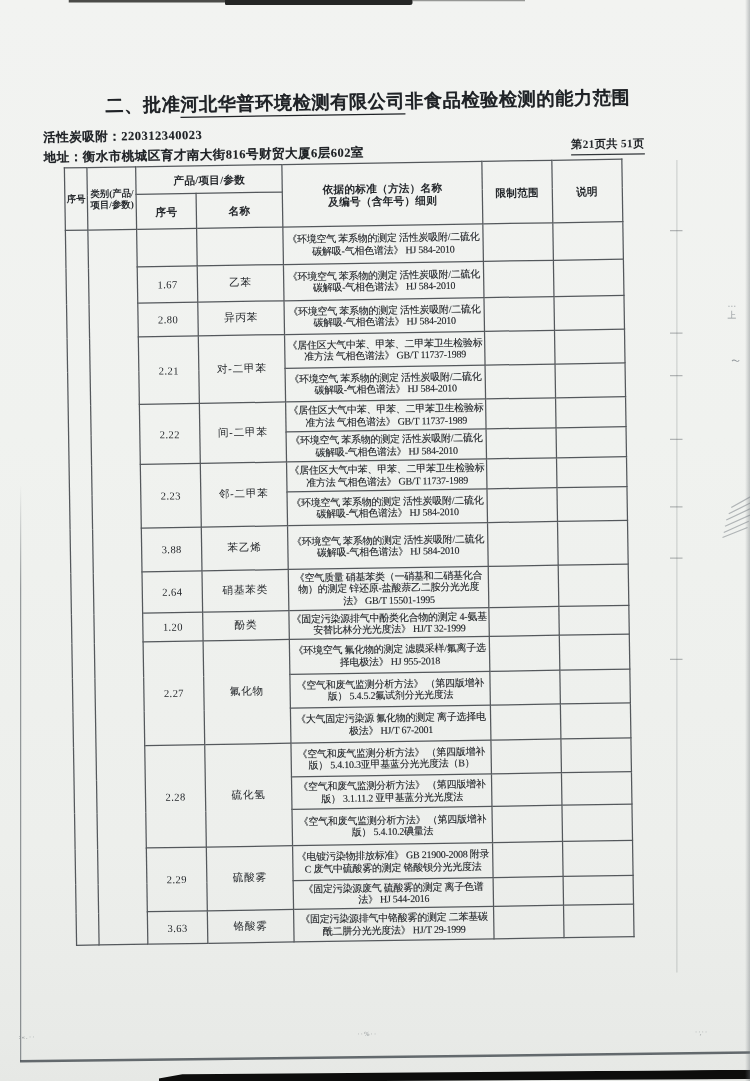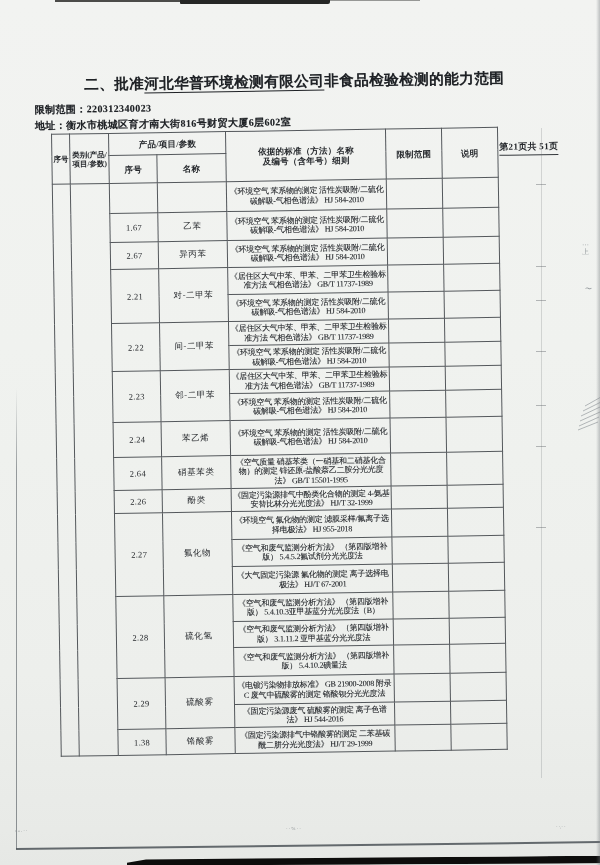--- a/index.html
+++ b/index.html
@@ -19,22 +19,22 @@
     text-shadow:0.2px 0.2px 0.4px rgba(25,28,32,0.45);
   }
   .title .uline{border-bottom:1.3px solid #1f2226;padding-bottom:0.5px;}
   .meta{
     position:absolute;left:40px;font-size:10px;font-weight:bold;color:#1f2226;
     letter-spacing:0.4px;text-shadow:0.2px 0.2px 0.3px rgba(25,28,32,0.4);
   }
   .meta.cert{top:99px;}
   .meta.addr{top:115px;}
   .pageinfo{
-    position:absolute;top:112px;left:504px;font-size:9px;font-weight:bold;color:#23262a;
-    border-bottom:1px solid #33373b;padding-bottom:1px;letter-spacing:0.3px;margin-top:32px;
+    position:absolute;top:112px;left:462px;font-size:9px;font-weight:bold;color:#23262a;
+    border-bottom:1px solid #33373b;padding-bottom:1px;letter-spacing:0.3px;
   }
 
   table.cap{
     position:absolute;left:56px;top:130px;width:447px;
     border-collapse:collapse;table-layout:fixed;
     background:transparent;
   }
   table.cap td{
     border:1px solid #54585c;padding:0 1px;text-align:center;vertical-align:middle;
     color:#26292d;overflow:hidden;
@@ -74,21 +74,21 @@
   .speck{position:absolute;color:#62686d;font-size:5px;line-height:5px;opacity:.7;letter-spacing:1px;}
   .title-star{position:absolute;left:491px;top:76px;font-size:11px;color:#45494d;opacity:.8;}
 </style>
 </head>
 <body>
 
 <div class="content">
 
   <div class="title"><span>二、批准</span><span class="uline">河北华普环境检测有限公司</span><span>非食品检验检测的能力范围</span></div>
 
-  <div class="meta cert"><span>限制范围：</span><span>220312340023</span></div>
+  <div class="meta cert"><span>活性炭吸附：</span><span>220312340023</span></div>
 
   <div class="meta addr"><span>地址：</span><span>衡水市桃城区育才南大街816号财贸大厦6层602室</span></div>
 
   <div class="pageinfo">第21页共 51页</div>
 
   <table class="cap">
     <colgroup>
       <col style="width:18px">
         <col style="width:39px">
         <col style="width:47px">
@@ -127,21 +127,21 @@
 
     <tr style="height:29px">
       <td class="seqv">1.67</td>
       <td class="namev">乙苯</td>
       <td class="method">《环境空气 苯系物的测定 活性炭吸附/二硫化碳解吸-气相色谱法》 HJ 584-2010</td>
       <td></td>
       <td></td>
     </tr>
 
     <tr style="height:27px">
-      <td class="seqv">2.67</td>
+      <td class="seqv">2.80</td>
       <td class="namev">异丙苯</td>
       <td class="method">《环境空气 苯系物的测定 活性炭吸附/二硫化碳解吸-气相色谱法》 HJ 584-2010</td>
       <td></td>
       <td></td>
     </tr>
 
     <tr style="height:27px">
       <td class="seqv" rowspan="2">2.21</td>
       <td class="namev" rowspan="2">对-二甲苯</td>
       <td class="method">《居住区大气中苯、甲苯、二甲苯卫生检验标准方法 气相色谱法》 GB/T 11737-1989</td>
@@ -174,37 +174,37 @@
       <td></td>
       <td></td>
     </tr>
     <tr style="height:27px">
       <td class="method">《环境空气 苯系物的测定 活性炭吸附/二硫化碳解吸-气相色谱法》 HJ 584-2010</td>
       <td></td>
       <td></td>
     </tr>
 
     <tr style="height:35px">
-      <td class="seqv">2.24</td>
+      <td class="seqv">3.88</td>
       <td class="namev">苯乙烯</td>
       <td class="method">《环境空气 苯系物的测定 活性炭吸附/二硫化碳解吸-气相色谱法》 HJ 584-2010</td>
       <td></td>
       <td></td>
     </tr>
 
     <tr style="height:33px">
       <td class="seqv">2.64</td>
       <td class="namev">硝基苯类</td>
       <td class="method">《空气质量 硝基苯类（一硝基和二硝基化合物）的测定 锌还原-盐酸萘乙二胺分光光度法》 GB/T 15501-1995</td>
       <td></td>
       <td></td>
     </tr>
 
     <tr style="height:23px">
-      <td class="seqv">2.26</td>
+      <td class="seqv">1.20</td>
       <td class="namev">酚类</td>
       <td class="method">《固定污染源排气中酚类化合物的测定 4-氨基安替比林分光光度法》 HJ/T 32-1999</td>
       <td></td>
       <td></td>
     </tr>
 
     <tr style="height:28px">
       <td class="seqv" rowspan="3">2.27</td>
       <td class="namev" rowspan="3">氟化物</td>
       <td class="method">《环境空气 氟化物的测定 滤膜采样/氟离子选择电极法》 HJ 955-2018</td>
@@ -247,21 +247,21 @@
       <td></td>
       <td></td>
     </tr>
     <tr style="height:23px">
       <td class="method">《固定污染源废气 硫酸雾的测定 离子色谱法》 HJ 544-2016</td>
       <td></td>
       <td></td>
     </tr>
 
     <tr style="height:26px">
-      <td class="seqv">1.38</td>
+      <td class="seqv">3.63</td>
       <td class="namev">铬酸雾</td>
       <td class="method">《固定污染源排气中铬酸雾的测定 二苯基碳酰二肼分光光度法》 HJ/T 29-1999</td>
       <td></td>
       <td></td>
     </tr>
   </tbody>
     </table>
 
   <div class="title-star">*</div>
 </div>

